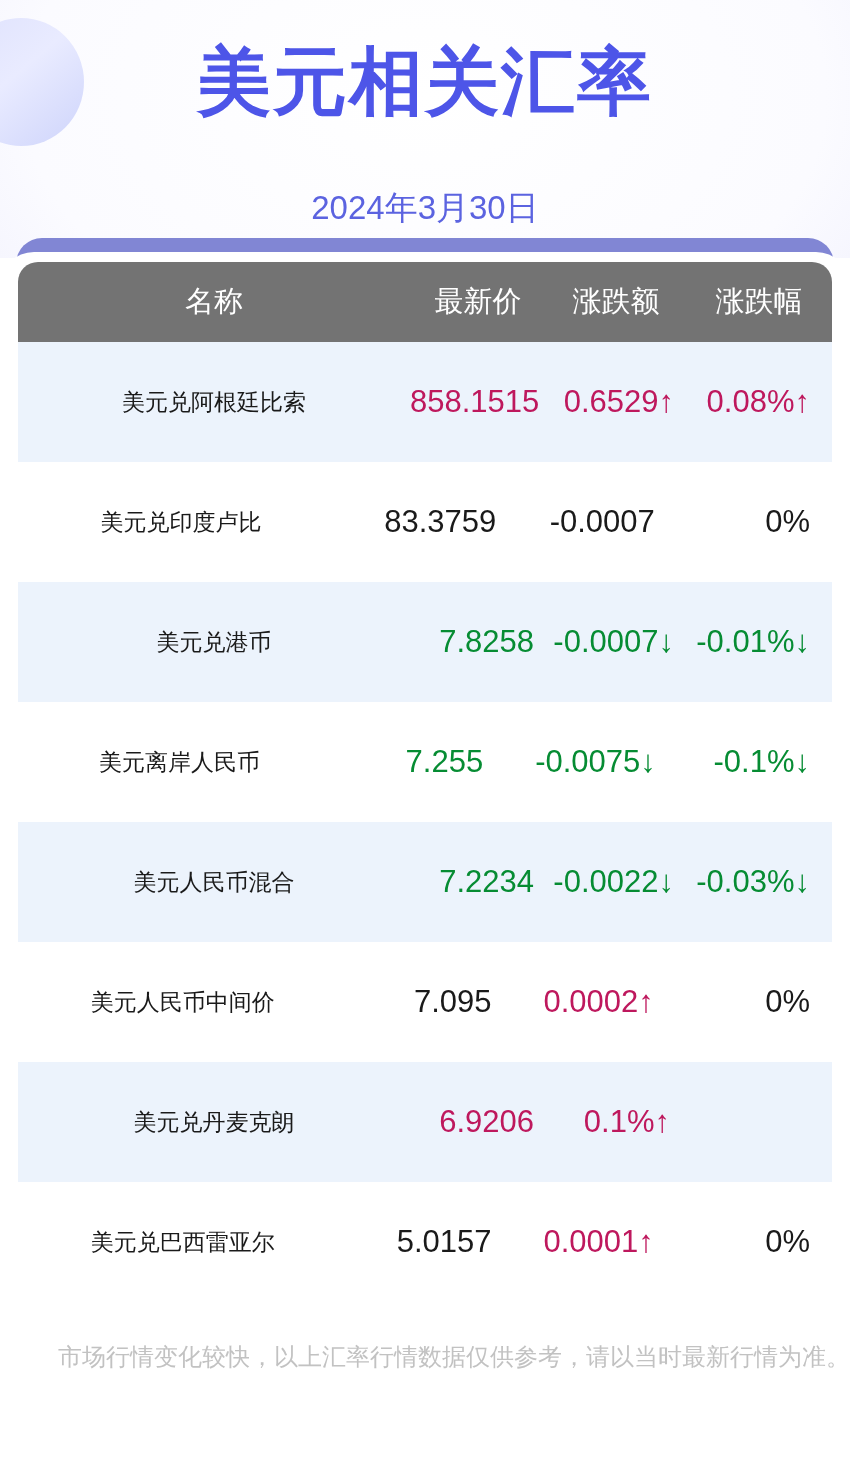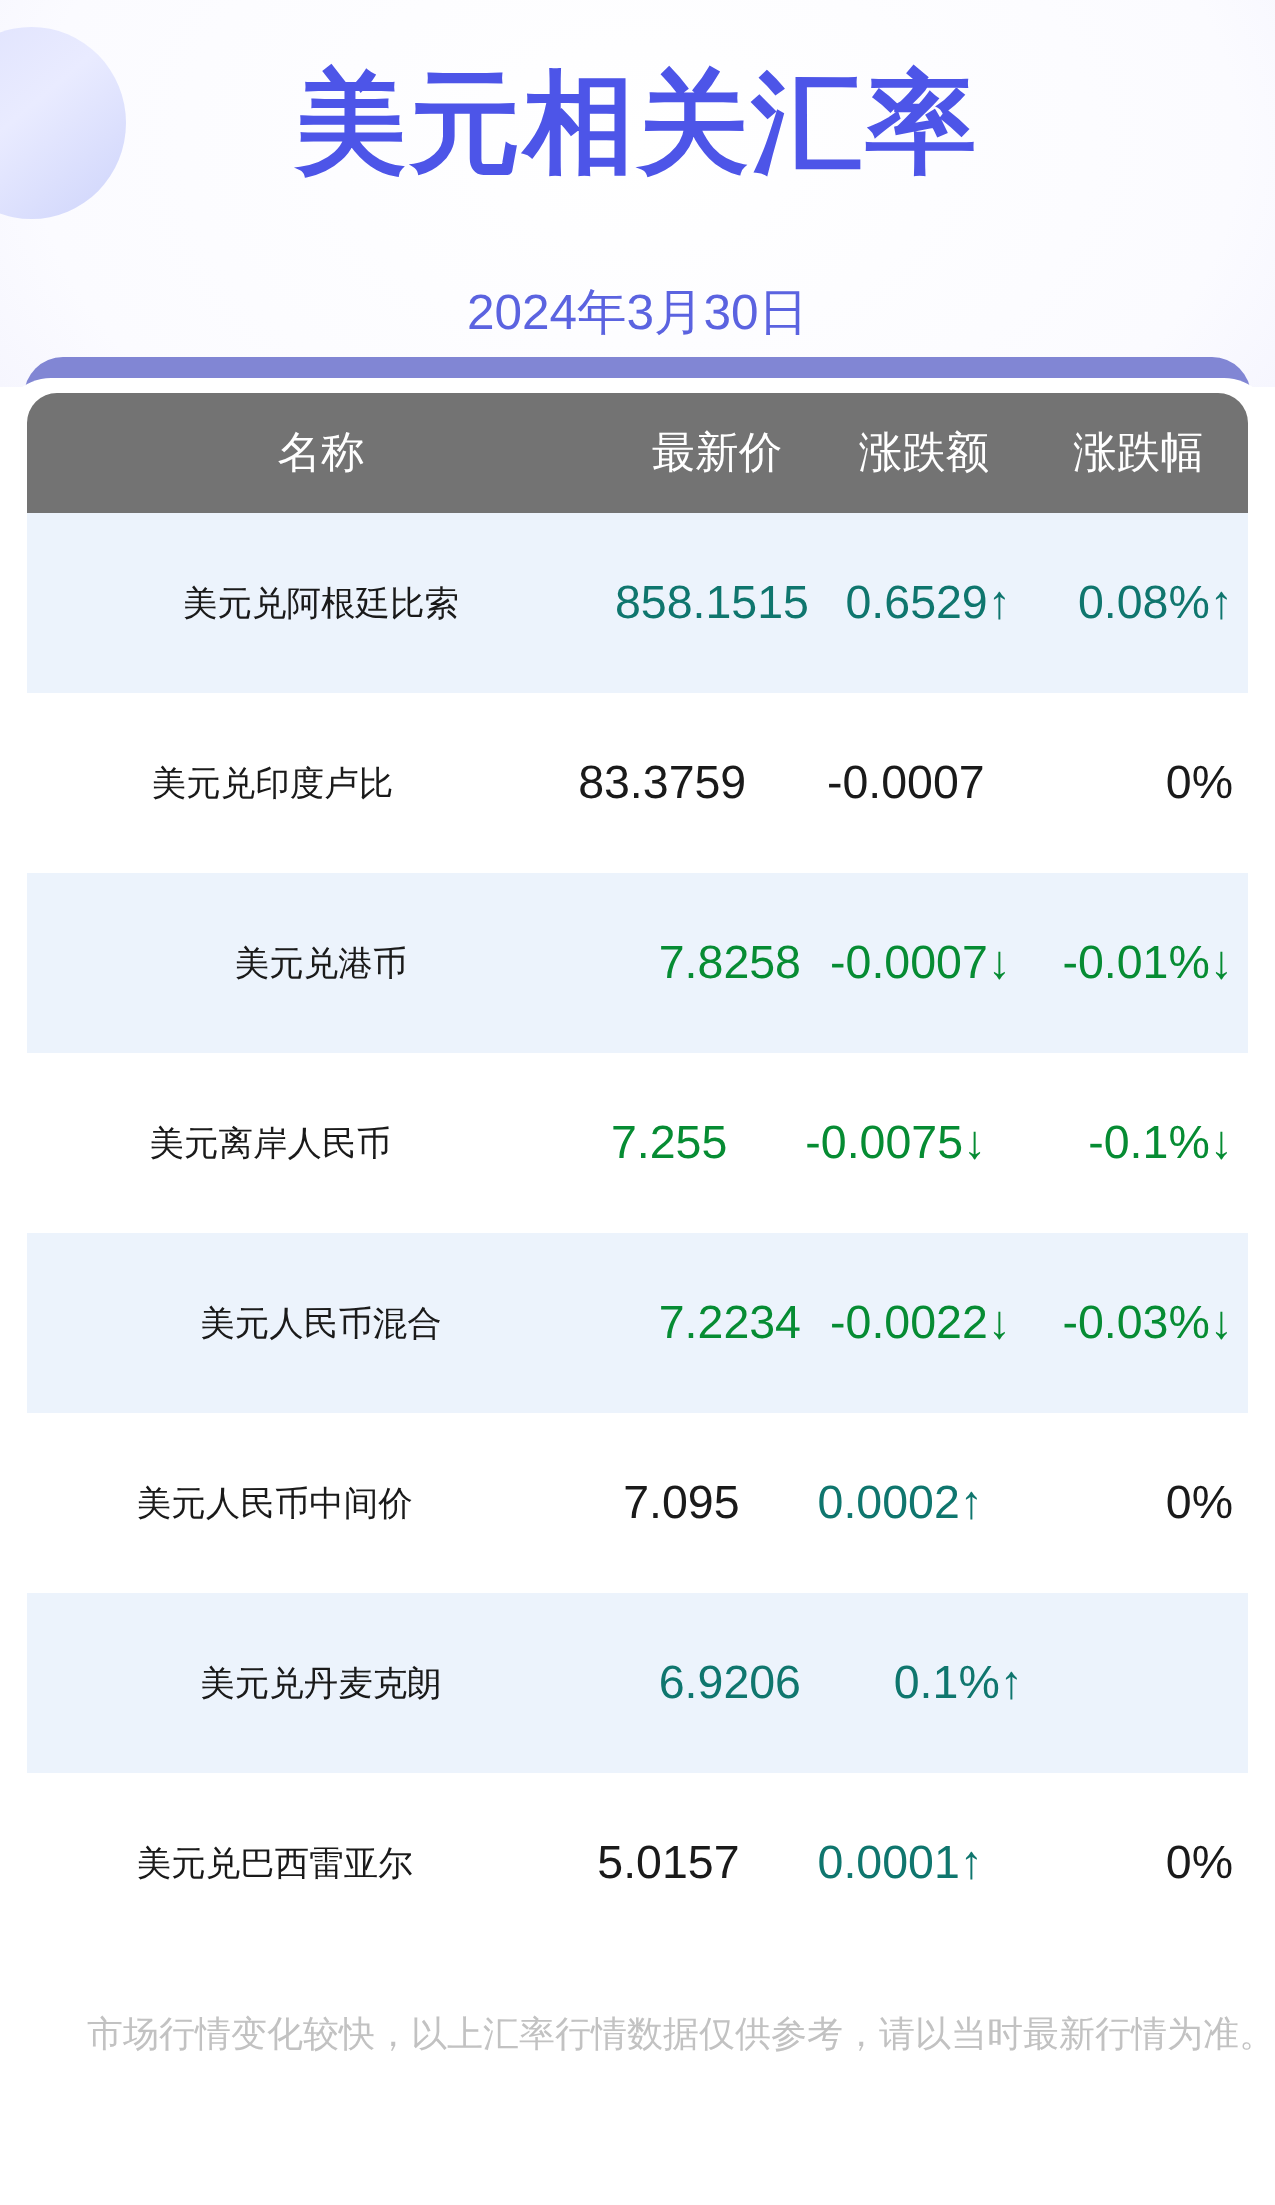--- a/index.html
+++ b/index.html
@@ -202,23 +202,23 @@
     color: #1a1a1a;
   }
   .row .c-price,
   .row .c-chg,
   .row .c-pct {
     font-size: 31px;
     padding-right: 12px;
     box-sizing: border-box;
     white-space: nowrap;
   }
-  .row .c-pct { padding-right: 10px; }
-
-  .up   { color: #0f766e; }
+  .row .c-pct { padding-right: 22px; }
+
+  .up   { color: #be185d; }
   .down { color: #068c33; }
   .flat { color: #1a1a1a; }
 
   
   .note {
     position: absolute;
     left: 0;
     right: 0;
     top: 1340px;
     text-align: right;

